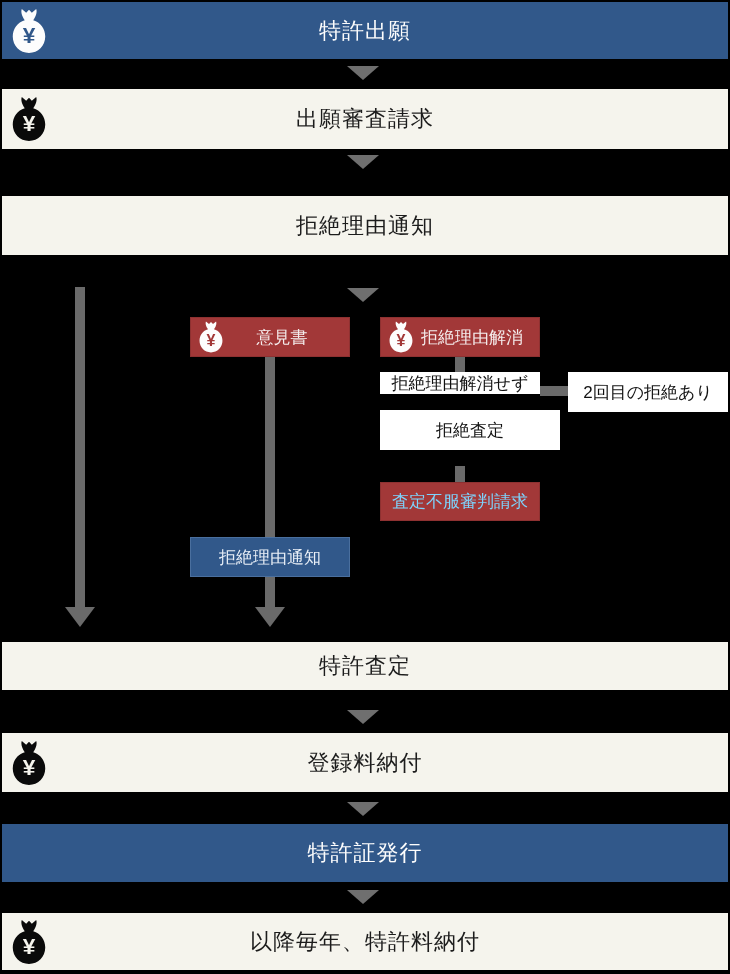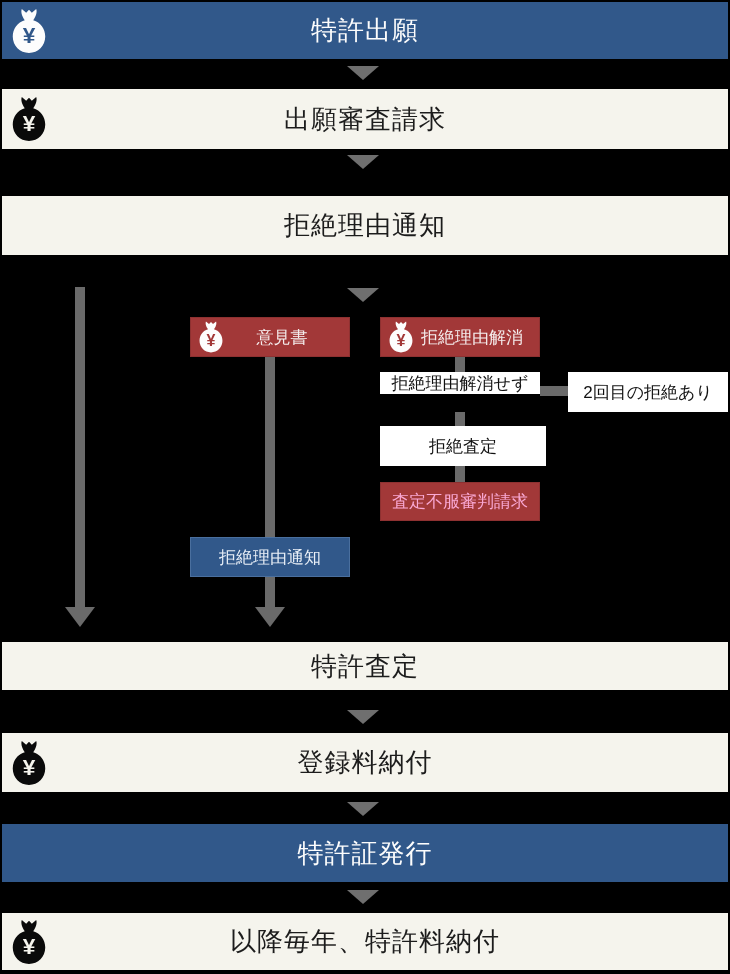--- a/index.html
+++ b/index.html
@@ -4,35 +4,35 @@
 <style>
   html,body{margin:0;padding:0;background:#000;}
   #stage{
     position:relative;width:730px;height:974px;background:#000;overflow:hidden;
     font-family:"Liberation Sans","DejaVu Sans",sans-serif;
   }
   
   .bar{position:absolute;left:2px;width:726px;display:flex;align-items:center;justify-content:center;}
   .bar-blue{background:#31588a;color:#fdfdfd;}
   .bar-cream{background:#f5f4ed;color:#1c1c1c;}
-  .bar .bar-label{font-size:26px;letter-spacing:1px;}
+  .bar .bar-label{font-size:22px;letter-spacing:1px;}
   
   .bag{position:absolute;left:10px;top:50%;transform:translateY(-50%);}
   .bag svg{display:block;}
   .bag-white .bag-body{fill:#fdfdfd;}
   .bag-black .bag-body{fill:#0a0a0a;}
   .yen{font-family:"Liberation Sans","DejaVu Sans",sans-serif;font-weight:bold;}
   
   .fbox{position:absolute;display:flex;align-items:center;justify-content:center;font-size:17px;box-sizing:border-box;}
   .fbox-red{background:#a23838;border:1px solid #8e3131;color:#f5eded;}
   .fbox-white{background:#ffffff;color:#111;}
   .fbox-blue{background:#31588a;border:1px solid #4a6f9e;color:#e9eff7;}
   .fbox .with-bag-pad{padding-left:24px;}
   .fbox .bag{left:8px;}
-  .fbox-appeal{color:#f9a8d4;}
+  .fbox-appeal{color:#7dd3fc;}
   
   .conn{position:absolute;background:#6a6a6a;}
   .tri-down{position:absolute;width:0;height:0;border-left:16px solid transparent;border-right:16px solid transparent;border-top:14px solid #6f6f6f;}
   .arrow-head{position:absolute;width:0;height:0;border-left:15px solid transparent;border-right:15px solid transparent;border-top:20px solid #6a6a6a;}
   
   #bar-0{top:2px;height:57px;}
   #bar-1{top:89px;height:60px;}
   #bar-2{top:196px;height:59px;}
   #bar-3{top:642px;height:48px;}
   #bar-4{top:733px;height:59px;}
@@ -43,21 +43,21 @@
   #tri-1{left:347px;top:155px;}
   #tri-2{left:347px;top:288px;}
   #tri-3{left:347px;top:710px;}
   #tri-4{left:347px;top:802px;}
   #tri-5{left:347px;top:890px;}
   
   #box-opinion{left:190px;top:317px;width:160px;height:40px;}
   #box-amendment{left:380px;top:317px;width:160px;height:40px;}
   #box-notresolved{left:380px;top:372px;width:160px;height:22px;}
   #box-second{left:568px;top:372px;width:160px;height:40px;}
-  #box-rejectdecision{left:380px;top:426px;width:166px;height:40px;}
+  #box-rejectdecision{left:380px;top:410px;width:180px;height:40px;}
   #box-appeal{left:380px;top:482px;width:160px;height:39px;}
   #box-resolved{left:190px;top:537px;width:160px;height:40px;}
   
   #conn-amend-notres{left:455px;top:357px;width:10px;height:15px;}
   #conn-notres-second{left:540px;top:386px;width:28px;height:10px;}
   #conn-notres-reject{left:455px;top:412px;width:10px;height:14px;}
   #conn-reject-appeal{left:455px;top:466px;width:10px;height:16px;}
   #line-left{left:75px;top:287px;width:10px;height:321px;}
   #head-left{left:65px;top:607px;}
   #line-opinion-upper{left:265px;top:357px;width:10px;height:180px;}

